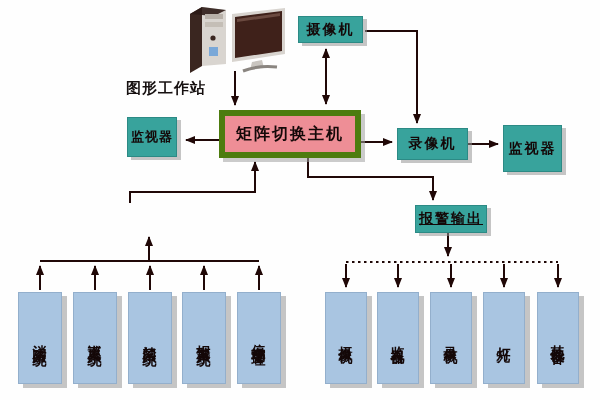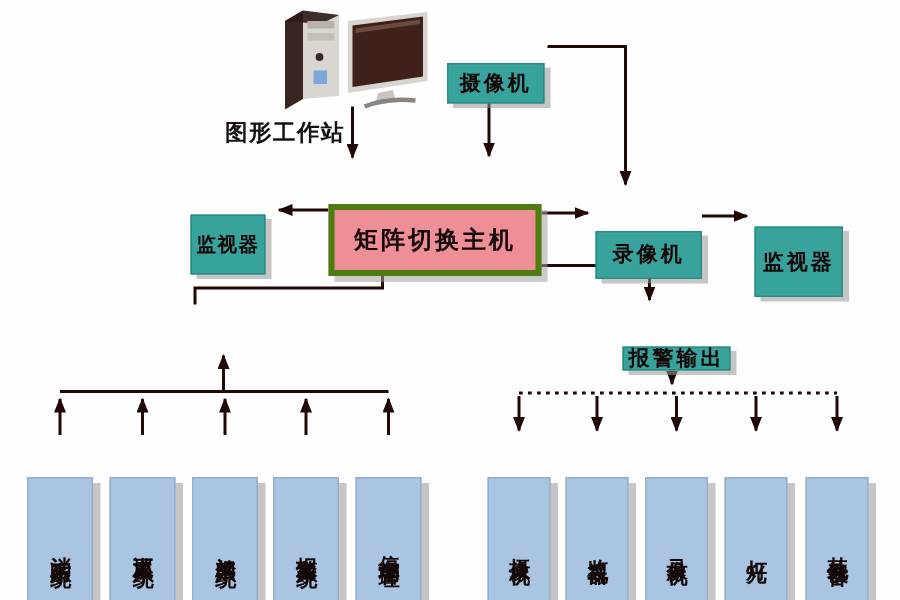--- a/index.html
+++ b/index.html
@@ -3,24 +3,24 @@
 <meta charset="utf-8">
 <style>
   html,body{margin:0;padding:0;background:#ffffff;}
   .canvas{
     position:relative;width:600px;height:400px;background:#fefefe;overflow:hidden;
     font-family:"DejaVu Sans","Liberation Sans",sans-serif;
   }
   .wires{position:absolute;left:0;top:0;z-index:1;}
   .node{
     position:absolute;z-index:2;display:flex;align-items:center;justify-content:center;
-    font-weight:bold;color:#140808;text-align:center;box-sizing:border-box;margin-top:26px;
+    font-weight:bold;color:#140808;text-align:center;box-sizing:border-box;
   }
   .teal{background:#38a39c;border:1px solid #2c8a85;box-shadow:4px 3px 0 rgba(150,150,150,.55);}
-  .pink{background:#ee8e96;border:4px solid #4d7c0f;box-shadow:4px 4px 0 rgba(160,160,160,.55);font-family:Liberation Serif, serif;}
+  .pink{background:#ee8e96;border:6px solid #4d7c0f;box-shadow:4px 4px 0 rgba(160,160,160,.55);font-family:Liberation Serif, serif;}
   .blue{
     background:#a9c5e1;border:1px solid #93afcc;box-shadow:5px 4px 0 rgba(140,140,140,.5);
     writing-mode:vertical-rl;text-orientation:upright;letter-spacing:2px;
   }
   .lbl-ws{
     position:absolute;z-index:2;font-weight:bold;color:#161010;
     font-size:15px;letter-spacing:1px;white-space:nowrap;
   }
   .fs16{font-size:16px;letter-spacing:2px;}
   .fs14{font-size:14px;letter-spacing:2px;}
@@ -89,34 +89,34 @@
     <circle cx="28" cy="36" r="2.6" fill="#3a2620"></circle>
     <rect x="24" y="45" width="9" height="9" fill="#7aa8d8"></rect>
 
     <polygon points="47,12 100,6 100,52 47,60" fill="#d8d4cf"></polygon>
     <polygon points="50,15 97,9 97,49 50,56" fill="#3f211a"></polygon>
     <polygon points="52,17 95,11 95,14 52,20" fill="#6b4a40"></polygon>
     <polygon points="67,60 77,58 79,66 65,68" fill="#c9c5c0"></polygon>
     <path d="M58,69 Q73,63 92,65" stroke="#8a8580" stroke-width="3" fill="none"></path>
   </svg>
 
-  <div class="lbl-ws" style="left:150px;top:79px;">图形工作站</div>
+  <div class="lbl-ws" style="left:126px;top:79px;">图形工作站</div>
 
   <div class="node teal fs14" style="left:298px;top:16px;width:65px;height:27px;">摄像机</div>
 
   <div class="node pink fs16" style="left:219px;top:110px;width:142px;height:48px;">矩阵切换主机</div>
 
   <div class="node teal fs13" style="left:127px;top:117px;width:50px;height:40px;">监视器</div>
 
   <div class="node teal fs14" style="left:397px;top:128px;width:71px;height:32px;">录像机</div>
 
   <div class="node teal fs14" style="left:503px;top:125px;width:59px;height:47px;">监视器</div>
 
 
-  <div class="node teal fs14" style="left:415px;top:205px;width:72px;height:16px;">报警输出</div>
+  <div class="node teal fs14" style="left:415px;top:205px;width:72px;height:28px;text-decoration:underline;">报警输出</div>
 
   <div class="node blue vfs14" style="left:18px;top:292px;width:44px;height:92px;">消防系统</div>
   <div class="node blue vfs14" style="left:73px;top:292px;width:44px;height:92px;">巡更系统</div>
   <div class="node blue vfs14" style="left:128px;top:292px;width:44px;height:92px;">门禁系统</div>
   <div class="node blue vfs14" style="left:182px;top:292px;width:44px;height:92px;">报警系统</div>
   <div class="node blue vfs14" style="left:237px;top:292px;width:44px;height:92px;">停车场管理</div>
 
   <div class="node blue vfs14" style="left:325px;top:292px;width:42px;height:92px;">摄像机</div>
   <div class="node blue vfs14" style="left:377px;top:292px;width:42px;height:92px;">监视器</div>
   <div class="node blue vfs14" style="left:430px;top:292px;width:42px;height:92px;">录像机</div>

